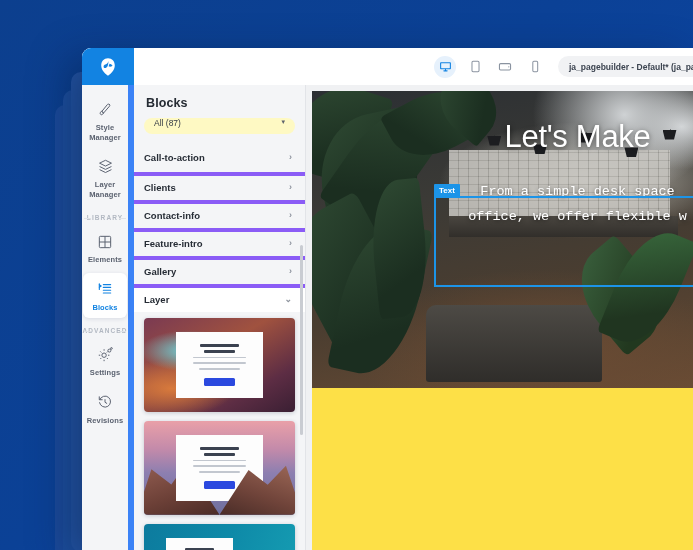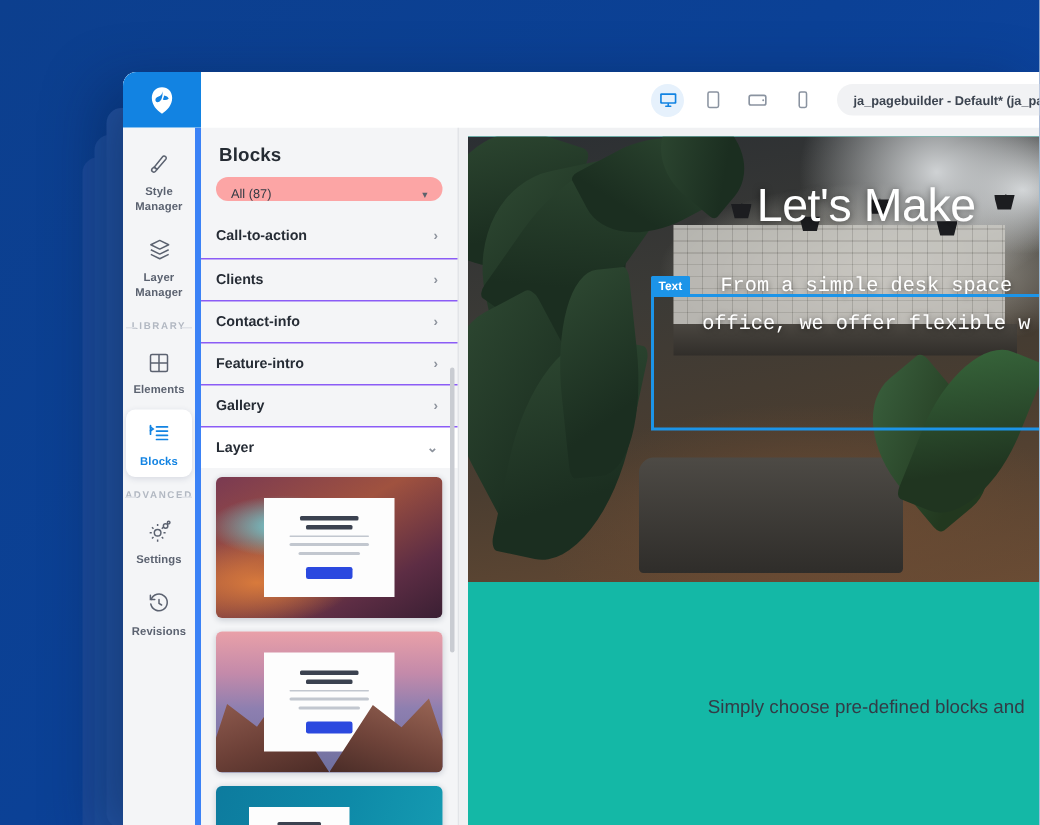--- a/index.html
+++ b/index.html
@@ -86,21 +86,21 @@
   
   .app-body { flex: 1 1 auto; display: flex; min-height: 0; }
 
   
   .rail {
     width: 52px;
     flex: 0 0 52px;
     background: #f4f5f7;
     padding-top: 8px;
     display: flex; flex-direction: column; align-items: center;
-    border-right: 4px solid #3b82f6;
+    border-right: 6px solid #3b82f6;
   }
   .rail-item {
     width: 44px;
     padding: 7px 2px 6px;
     margin-bottom: 2px;
     display: flex; flex-direction: column; align-items: center;
     border-radius: 6px;
     color: #5b6270;
     text-align: center;
   }
@@ -147,38 +147,38 @@
     position: relative;
   }
   .panel-title {
     font-size: 12.5px; font-weight: bold; color: #252b33;
     padding: 11px 12px 8px;
     letter-spacing: .1px;
   }
   .filter-select {
     margin: 0 10px 10px;
     height: 21px;
-    background: #fca5a5;
+    background: #fef9c3;
     border-radius: 11px;
-    display: flex; align-items: flex-end; justify-content: space-between;
+    display: flex; align-items: flex-start; justify-content: space-between;
     padding: 0 10px;
     font-size: 8.5px;
     color: #333a44;
   }
   .caret { font-size: 7px; color: #5c626c; }
 
   .cat-list { }
   .cat-item {
     height: 28px;
     display: flex; align-items: center; justify-content: space-between;
     padding: 0 13px 0 10px;
     font-size: 9.5px;
     font-weight: bold;
     color: #262c35;
-    border-top: 1px solid #8b5cf6;
+    border-top: 4px solid #8b5cf6;
   }
   .cat-item:first-child { border-top: none; }
   .cat-item.open { background: #ffffff; }
   .chev { color: #8d939d; font-size: 9px; line-height: 1; }
 
   .thumbs {
     flex: 1 1 auto;
     overflow: hidden;
     background: #f4f5f7;
     padding: 6px 10px 0 10px;
@@ -252,21 +252,21 @@
   
   .canvas {
     flex: 1 1 auto;
     background: #f0f1f3;
     padding: 6px 0 0 6px;
     min-width: 0;
     position: relative;
     overflow: hidden;
   }
   .page {
-    background: #14b8a6;
+    background: #fde047;
     height: 100%;
     overflow: hidden;
     position: relative;
   }
   .hero {
     height: 297px;
     position: relative;
     overflow: hidden;
     background:
       radial-gradient(ellipse 40% 45% at 82% 8%,  #cfd2d4 0%, rgba(207,210,212,0) 60%),
@@ -626,20 +626,19 @@
               <br>
             </div>
           </div>
 
           <div class="sel-box">
             <span class="sel-tag">Text</span>
           </div>
         </div>
 
         <div class="below">
-          <div class="below-p">Simply choose pre-defined blocks and</div>
         </div>
 
       </div>
     </div>
 
   </div>
 </div>
 
 </body></html>

